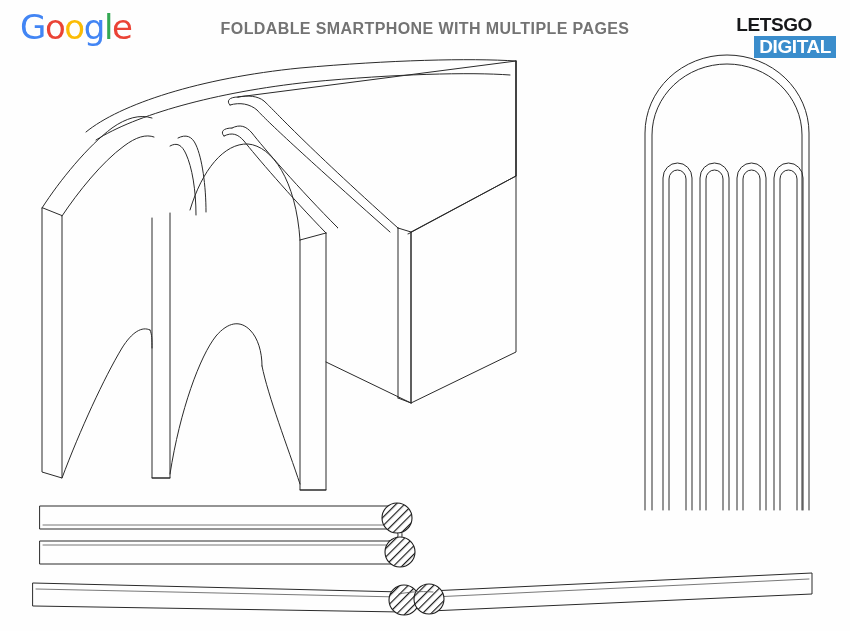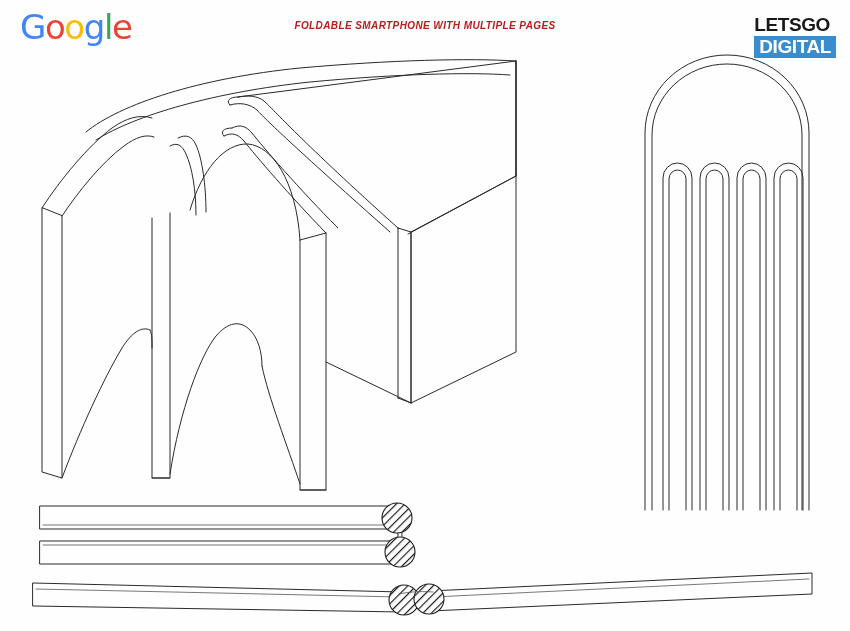--- a/index.html
+++ b/index.html
@@ -46,26 +46,25 @@
   .gl-5 { color: #34A853; }
   .gl-6 { color: #EA4335; }
 
   .fig-title {
     position: absolute;
     left: 0;
     top: 20px;
     width: 850px;
     text-align: center;
     font-family: "Liberation Sans", sans-serif;
-    font-size: 10px;
+    font-size: 16px;
     font-weight: 700;
     letter-spacing: 0.4px;
-    color: #b91c1c;
+    color: #737373;
     white-space: nowrap;
-    font-style: italic;
   }
 
   .brand {
     position: absolute;
     right: 14px;
     top: 14px;
     display: flex;
     align-items: stretch;
     height: 25px;
     font-family: "Liberation Sans", sans-serif;
@@ -80,20 +79,21 @@
     display: flex;
     align-items: center;
     padding-right: 3px;
   }
   .brand-right {
     color: #ffffff;
     background: #3a8dcc;
     display: flex;
     align-items: center;
     padding: 0 5px 0 5px;
+    margin-left: 18px;
   }
 
   
   .drawing {
     position: absolute;
     left: 0;
     top: 0;
     width: 850px;
     height: 631px;
     pointer-events: none;

